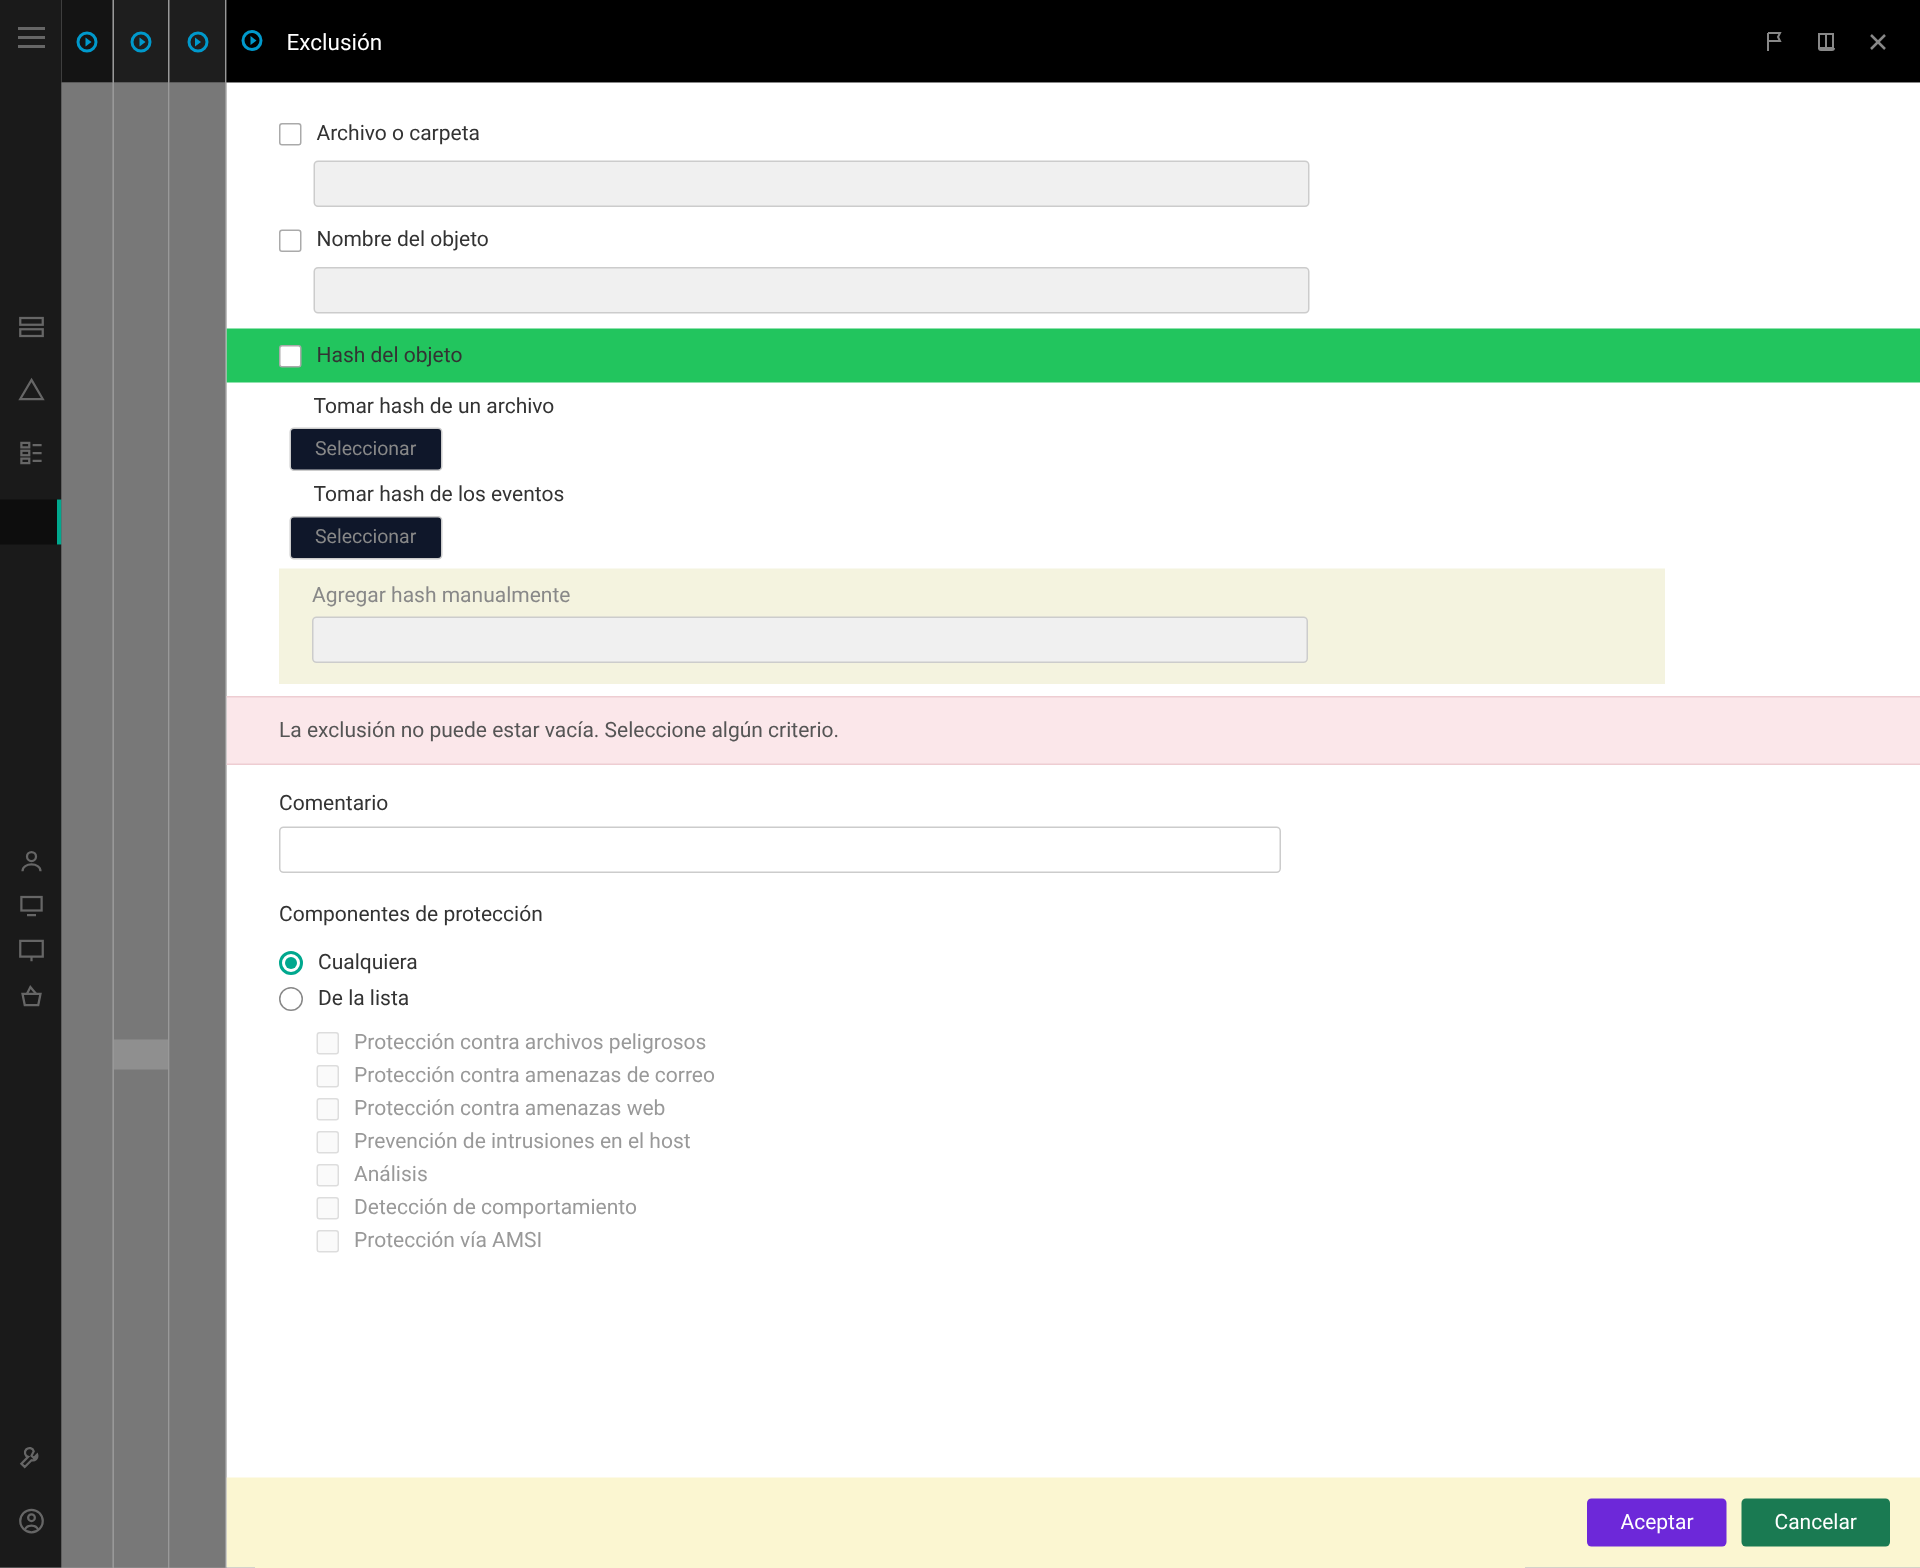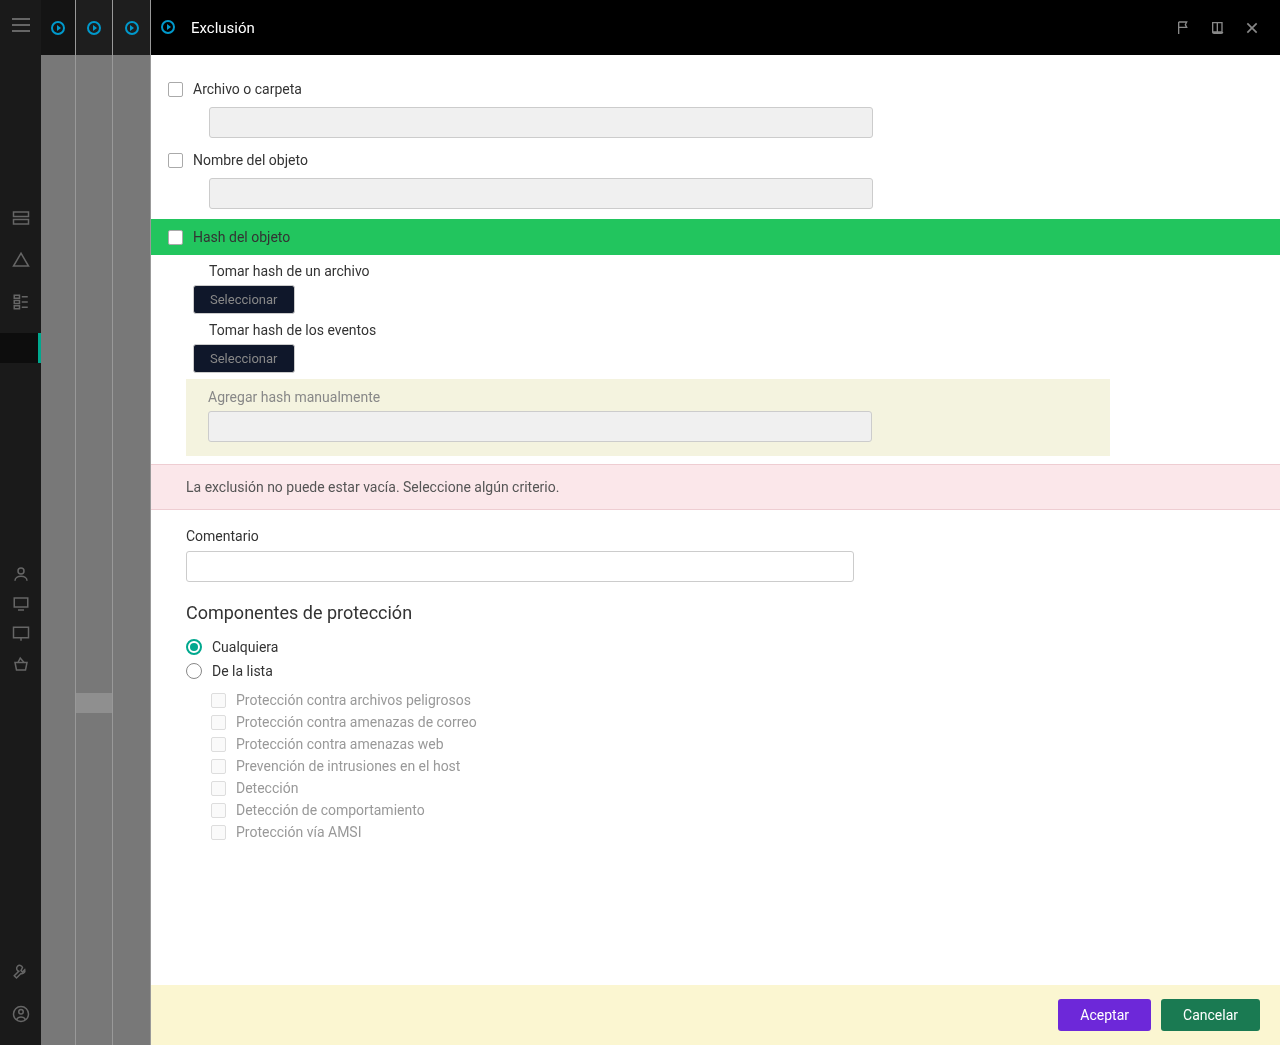--- a/index.html
+++ b/index.html
@@ -168,21 +168,21 @@
 }
 .content {
   position: absolute;
   top: 0;
   left: 0;
   right: 0;
   bottom: 60px;
   padding-top: 22px;
 }
 .row {
-  padding: 4px 0 4px 17px;
+  padding: 4px 0 4px 35px;
   display: flex;
   align-items: center;
   gap: 10px;
 }
 .row.indent { padding-left: 58px; }
 .checkbox {
   width: 15px;
   height: 15px;
   border: 1px solid #aaa;
   border-radius: 2px;
@@ -272,21 +272,21 @@
   height: 31px;
   border: 1px solid #ccc;
   border-radius: 3px;
   padding: 0 8px;
   font-size: 14px;
 }
 .protection {
   padding: 20px 35px 0 35px;
 }
 .prot-title {
-  font-size: 18px;
+  font-size: 14px;
   color: #333;
   margin-bottom: 12px;
 }
 .radio-row {
   display: flex;
   align-items: center;
   gap: 10px;
   padding: 4px 0;
 }
 .radio {
@@ -531,21 +531,21 @@
         <div class="prot-item">
             <div class="checkbox disabled"></div>
             <span class="label">Protección contra amenazas web</span>
           </div>
         <div class="prot-item">
             <div class="checkbox disabled"></div>
             <span class="label">Prevención de intrusiones en el host</span>
           </div>
         <div class="prot-item">
             <div class="checkbox disabled"></div>
-            <span class="label">Detección</span>
+            <span class="label">Análisis</span>
           </div>
         <div class="prot-item">
             <div class="checkbox disabled"></div>
             <span class="label">Detección de comportamiento</span>
           </div>
         <div class="prot-item">
             <div class="checkbox disabled"></div>
             <span class="label">Protección vía AMSI</span>
           </div>
       </div>

